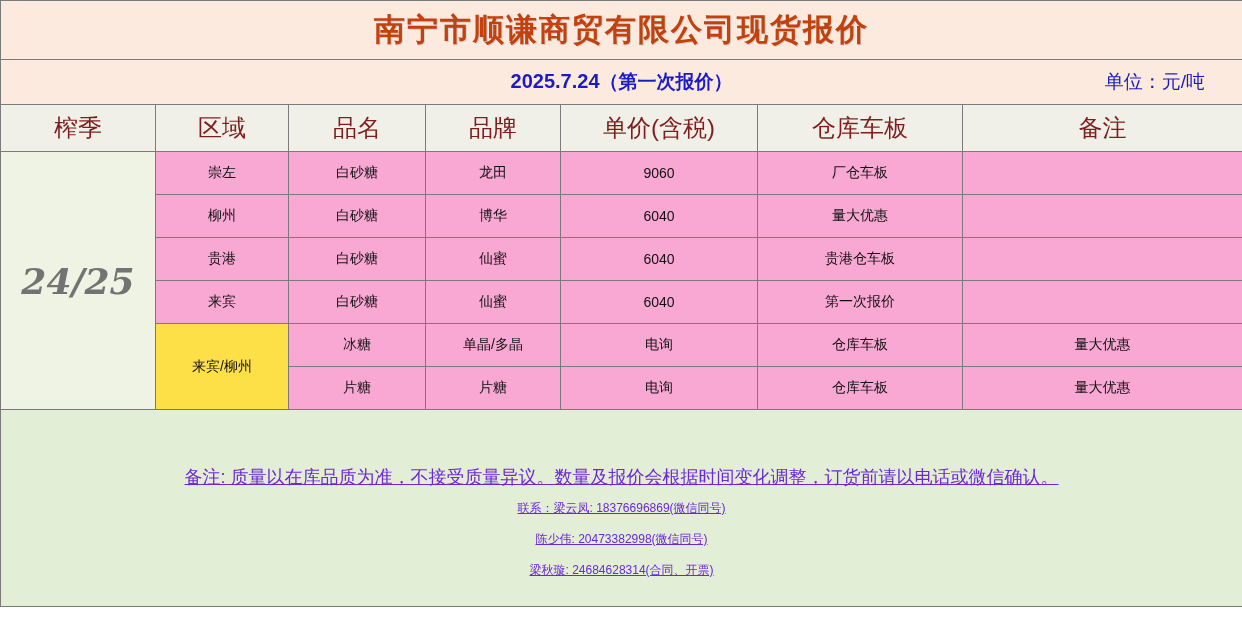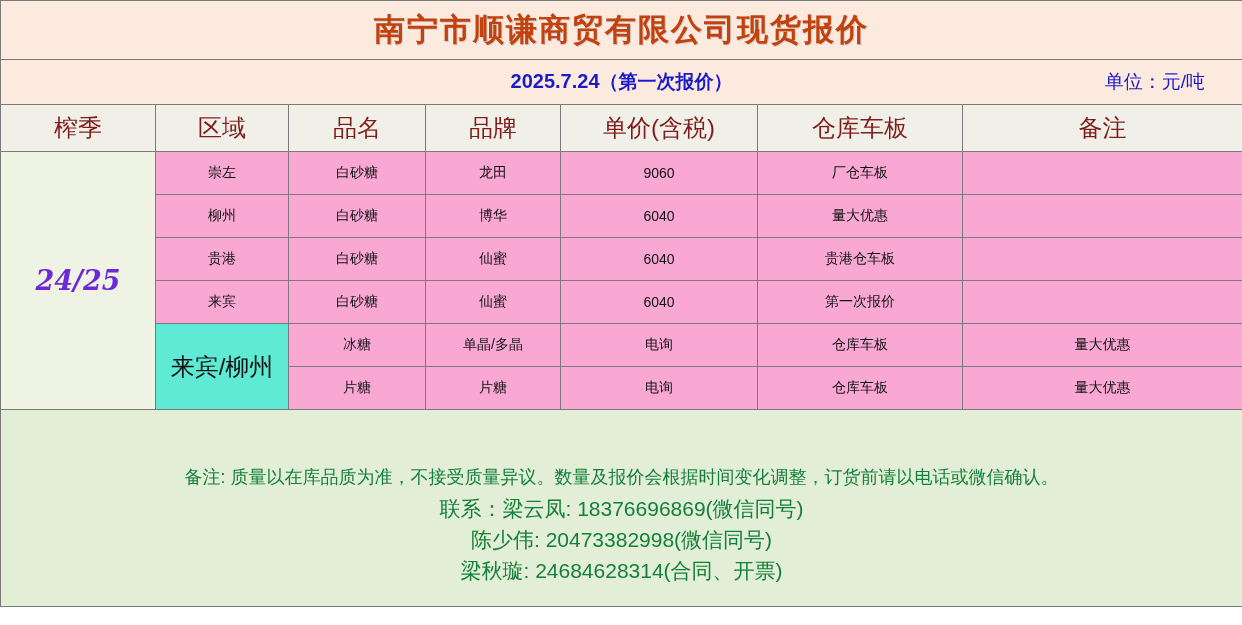--- a/index.html
+++ b/index.html
@@ -90,47 +90,48 @@
     background: #f9a8d4;
     height: 42px;
     font-size: 14px;
     color: #111111;
   }
   .season-cell {
     background: #eef3e4;
     font-family: "DejaVu Serif", "Liberation Serif", serif;
     font-style: italic;
     font-weight: bold;
-    font-size: 27px;
-    color: #6d28d9;
+    font-size: 36px;
+    color: #737373;
   }
   .region-merged {
-    background: #5eead4;
-    font-size: 24px;
+    background: #fde047;
+    font-size: 14px;
   }
   
   .notes-cell {
     background: #e2eed5;
     height: 196px;
     vertical-align: top;
     border-bottom: none;
     border-left: none;
     border-right: none;
   }
   .notes-inner {
     padding: 32px 40px 0 40px;
     font-size: 18px;
     line-height: 31px;
-    color: #15803d;
+    color: #6d28d9;
+    text-decoration: underline;
   }
   .notes-line1 {
     font-size: 18px;
   }
   .contact-line {
-    font-size: 21px;
+    font-size: 12px;
   }
   
   col.c-season { width: 155px; }
   col.c-region { width: 133px; }
   col.c-name   { width: 137px; }
   col.c-brand  { width: 135px; }
   col.c-price  { width: 197px; }
   col.c-ware   { width: 205px; }
   col.c-remark { width: 280px; }
 </style>

